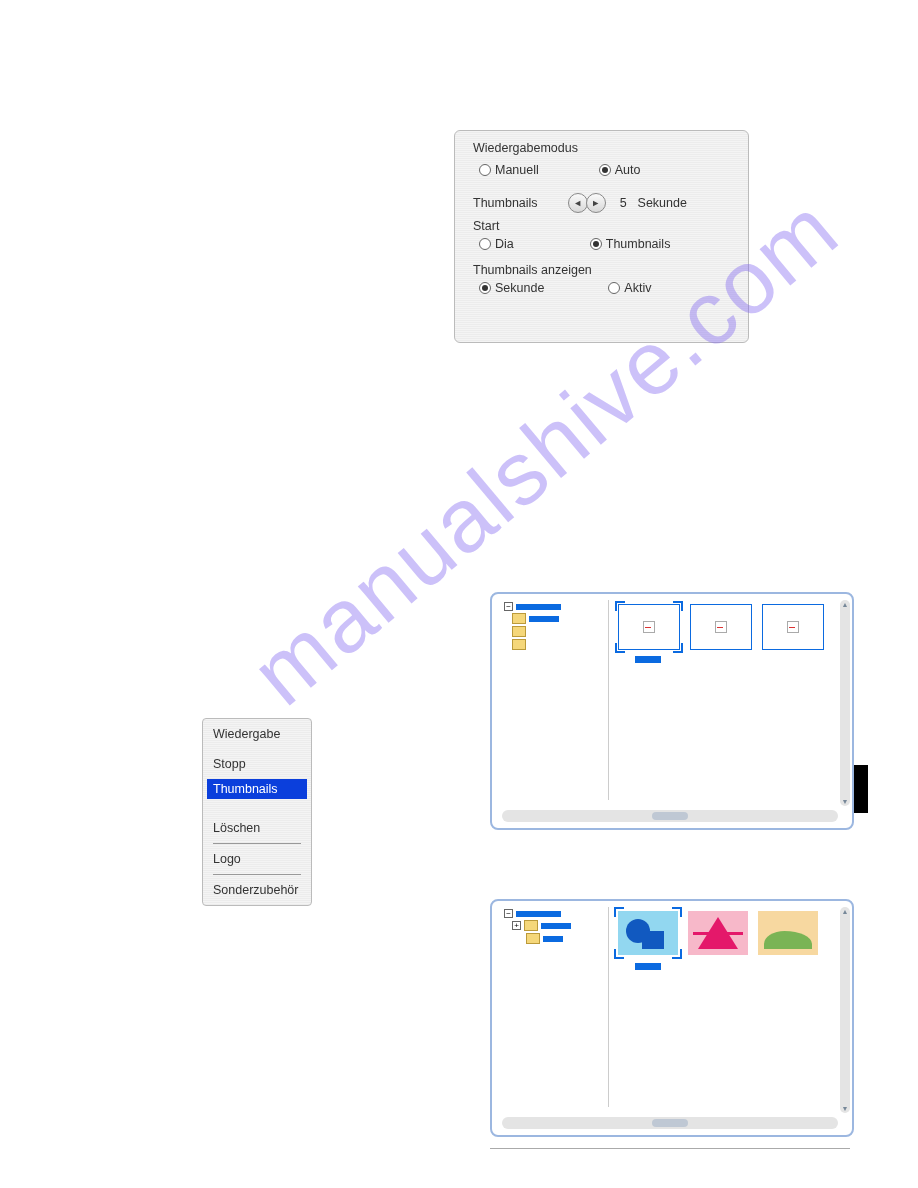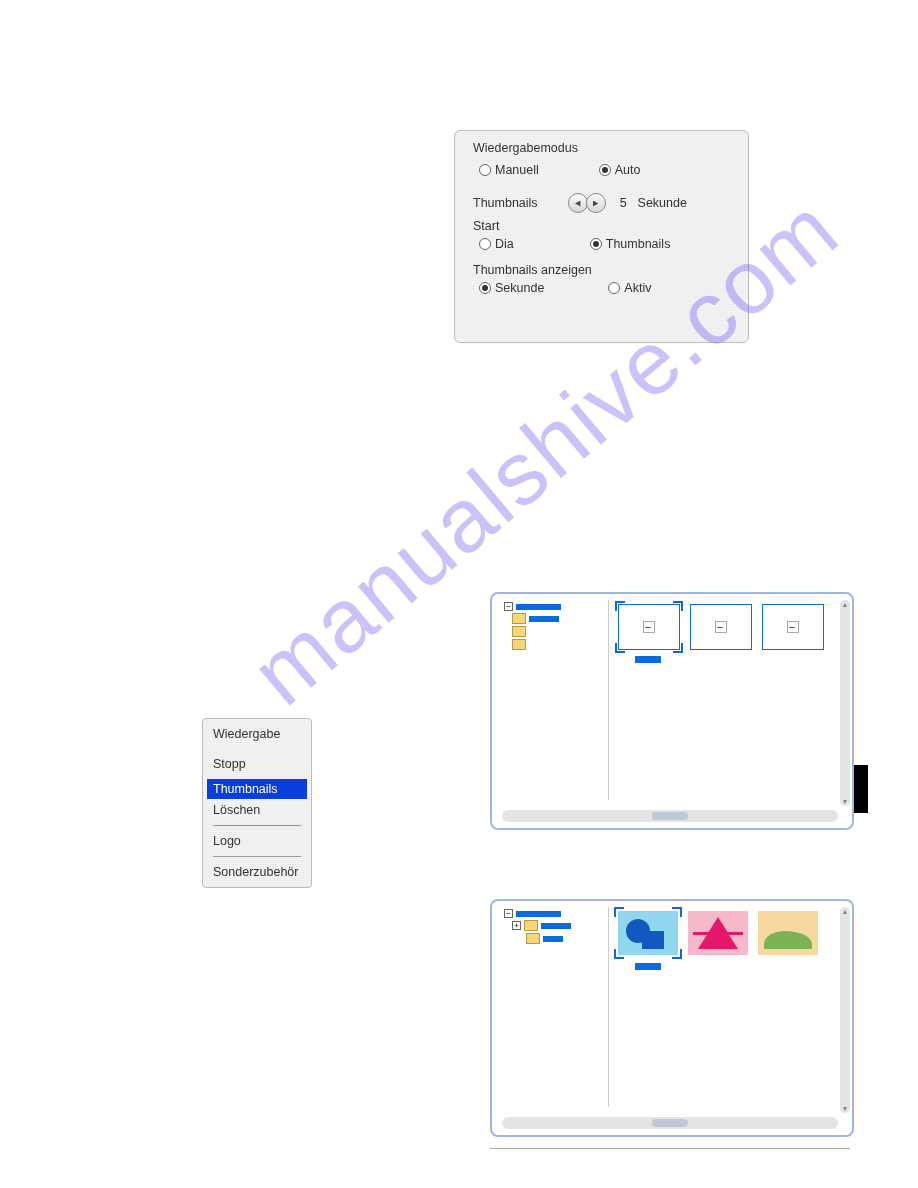--- a/index.html
+++ b/index.html
@@ -338,21 +338,21 @@
       <span class="radio-circle"></span>
       <span>Aktiv</span>
     </span>
   </div>
 </div>
 
 <div class="panel2">
   <div class="item">Wiedergabe</div>
   <div class="item">Stopp</div>
   <div class="item selected">Thumbnails</div>
-  <div class="item" style="padding-top:4px;">Löschen</div>
+  <div class="item" style="padding-top:22px;">Löschen</div>
   <div class="sep"></div>
   <div class="item">Logo</div>
   <div class="sep"></div>
   <div class="item">Sonderzubehör</div>
 </div>
 
 <div class="thumbwin twin1">
   <div class="tree">
     <div class="node">
       <span class="box-icon">−</span>

